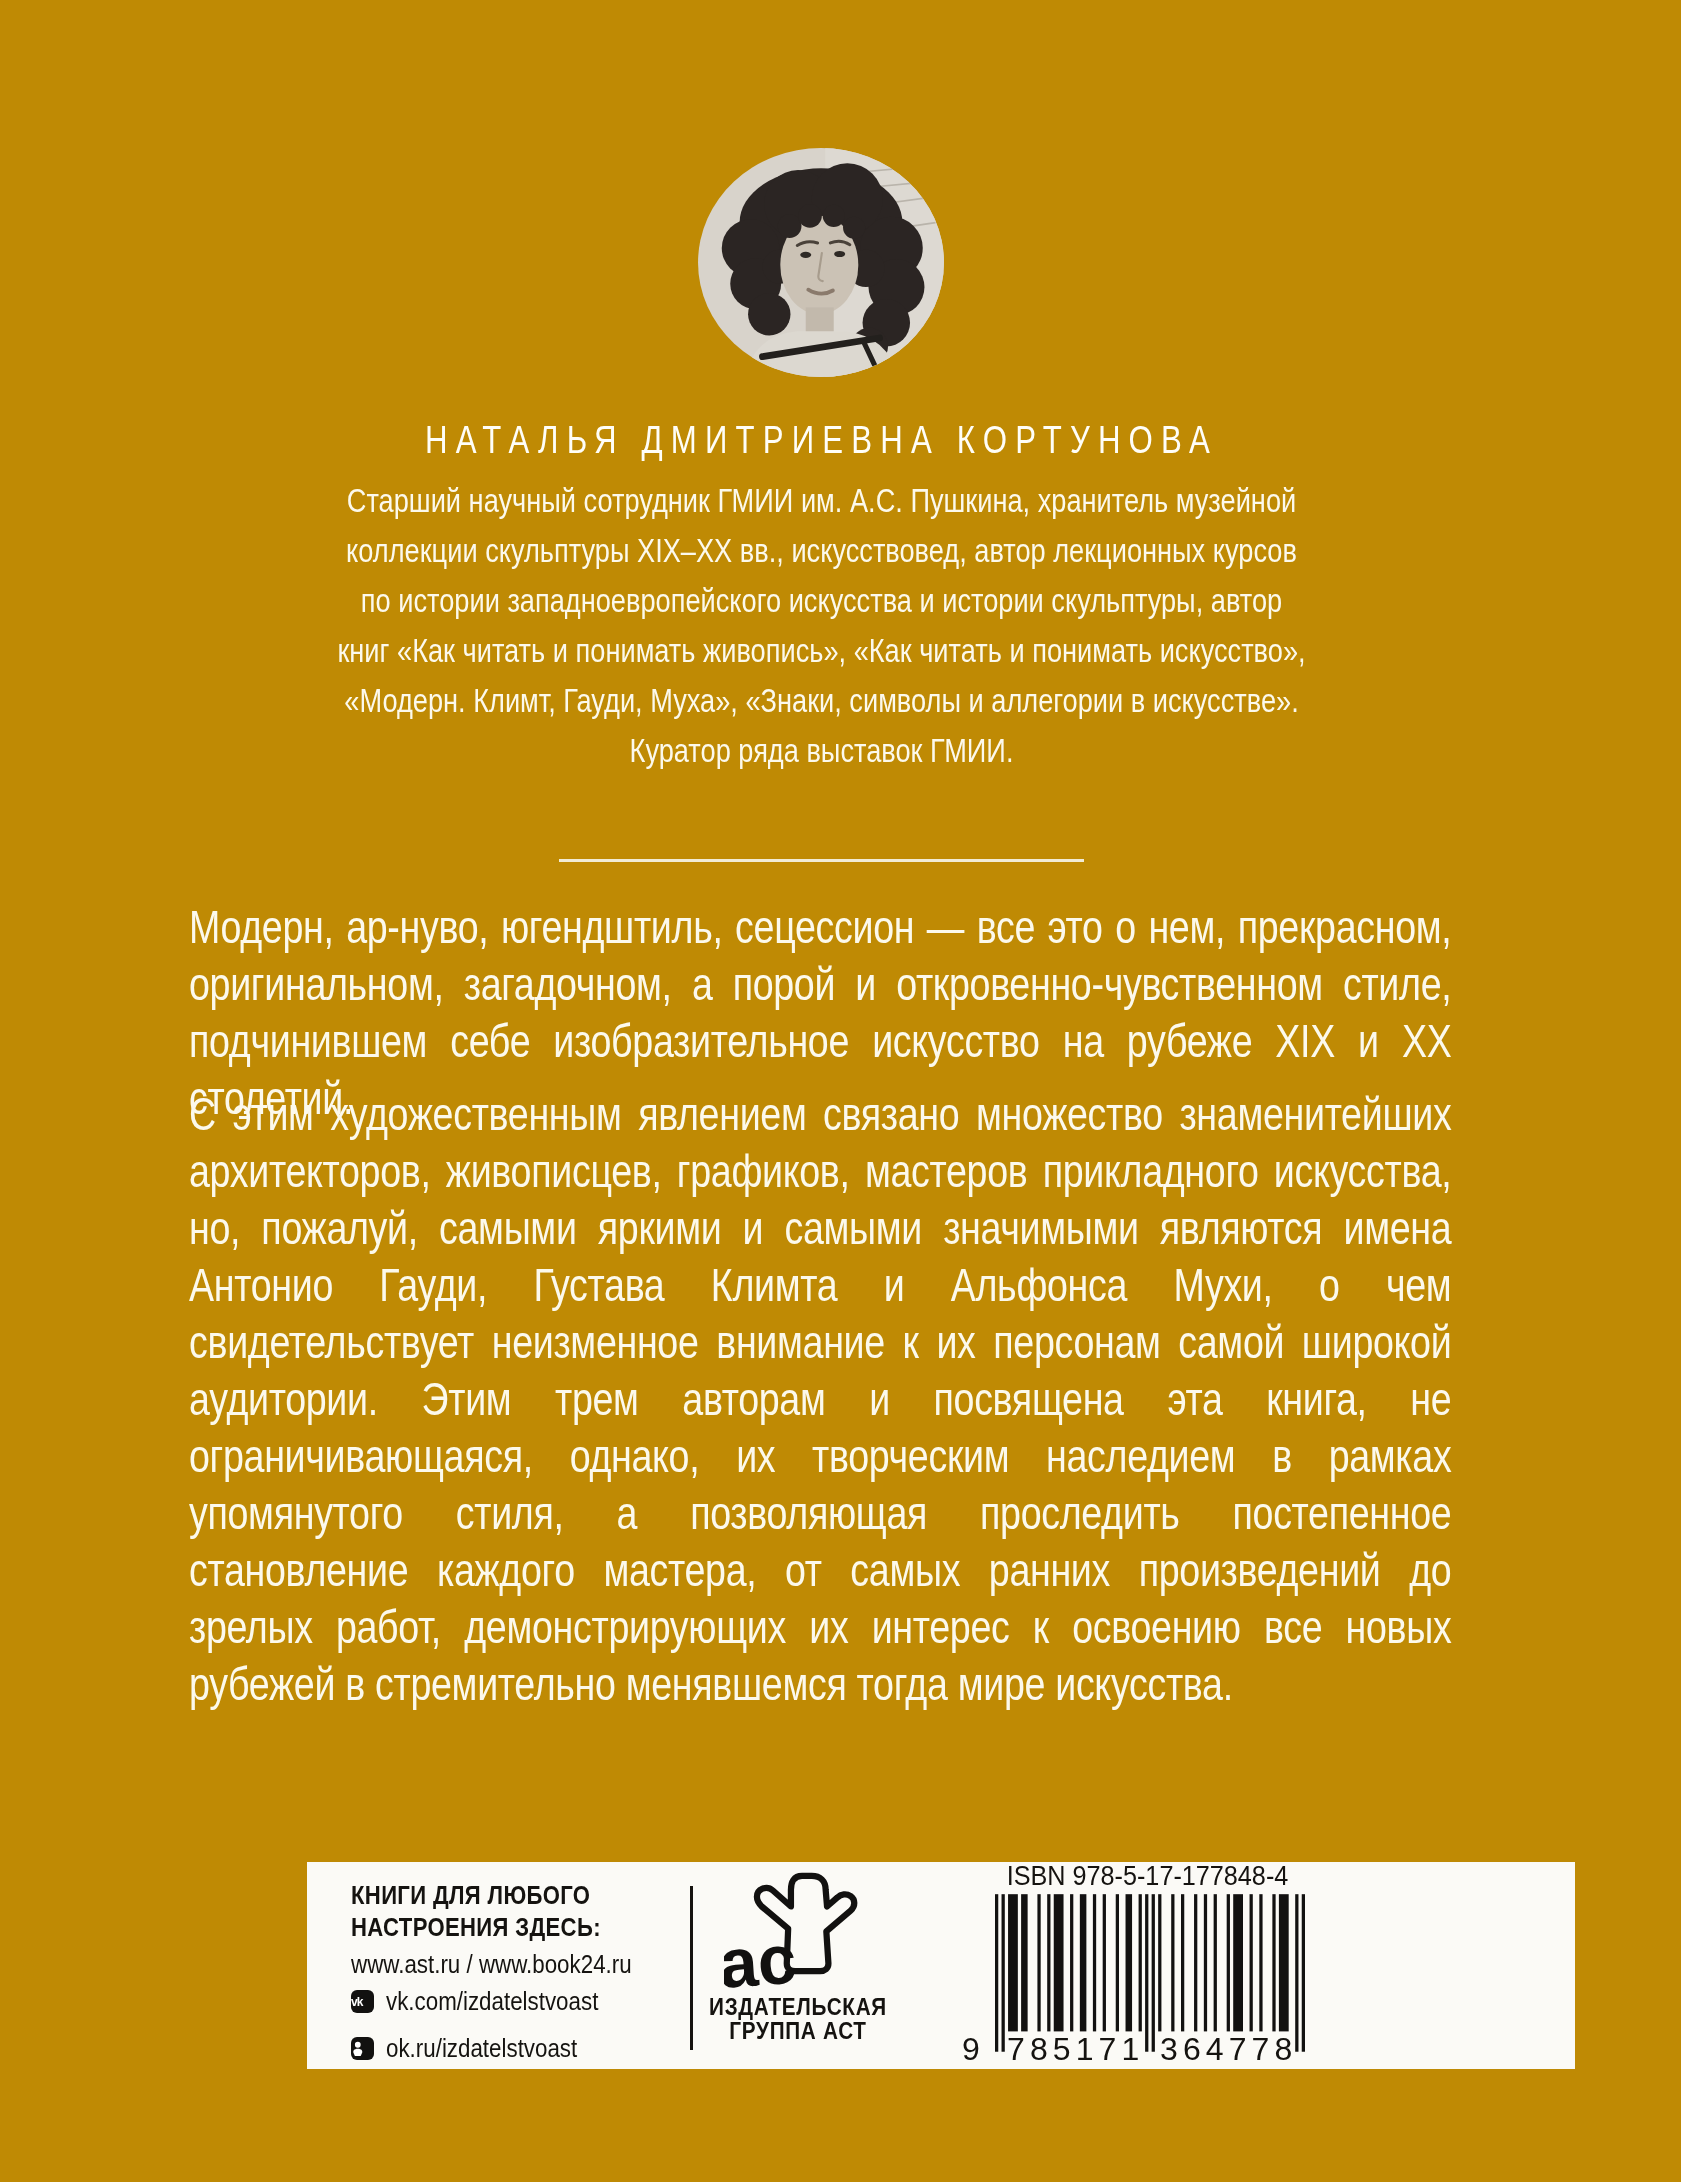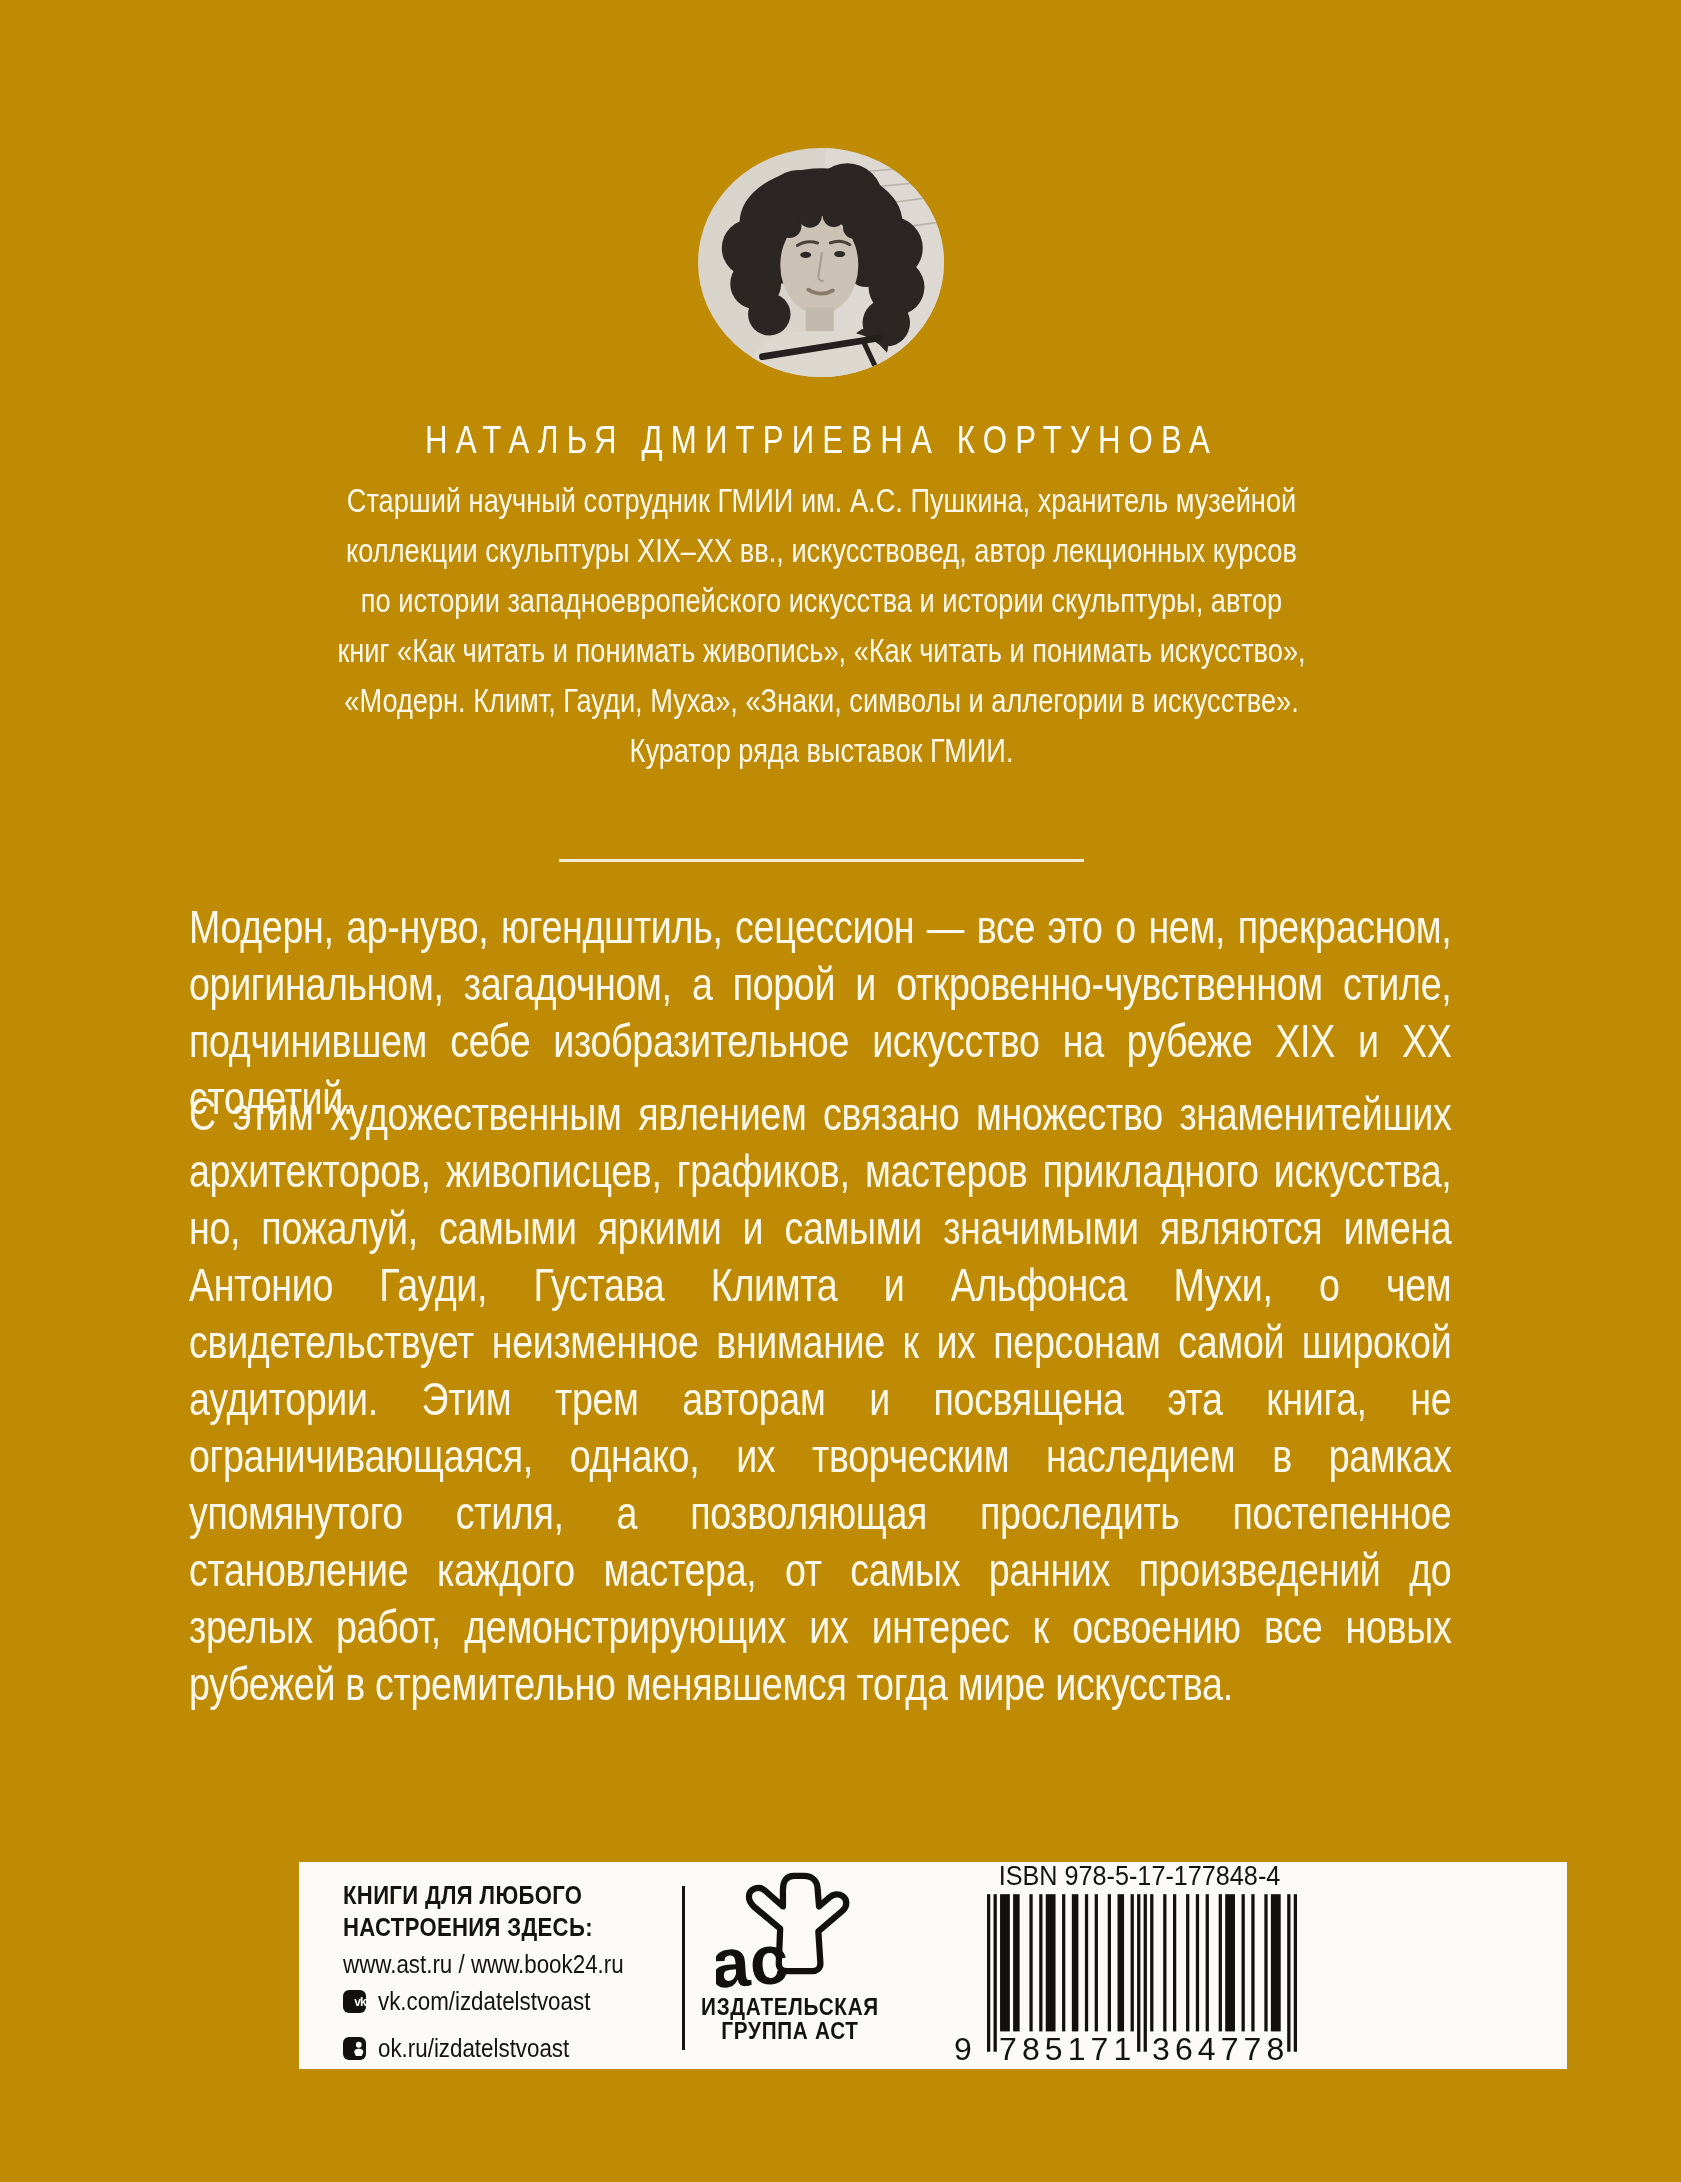--- a/index.html
+++ b/index.html
@@ -36,38 +36,38 @@
   .para{
     left:189px; width:1578px; text-align:justify;
     font-size:47px; line-height:57px; letter-spacing:-0.4px;
     transform:scaleX(0.8); transform-origin:0 0;
   }
   .para-1{top:898px;}
   .para-2{top:1085px;}
 
   
   .footer-box{
-    left:299px; top:1862px; width:1268px; height:207px;
+    left:307px; top:1862px; width:1268px; height:207px;
     background:var(--boxbg,#FBFAF6); color:var(--ink,#151310);
   }
   .fb{position:absolute;}
   .promo-heading{
     left:44px; top:17px; font-weight:700; font-size:26px; line-height:32px;
     letter-spacing:0.4px; transform:scaleX(0.85); transform-origin:0 0; white-space:nowrap;
   }
   .promo-urls{
     left:44px; top:87px; font-size:25.4px; line-height:30.5px;
     transform:scaleX(0.88); transform-origin:0 0; white-space:nowrap;
   }
   .social-row{left:44px; display:flex; align-items:center; gap:12px;}
   .social-row.vk{top:125px;}
   .social-row.ok{top:156px;margin-top:16px;}
   .social-icon{
     width:23px; height:23px; border-radius:6px; background:#121110;
-    display:flex; align-items:center; justify-content:flex-end; flex:0 0 auto;
+    display:flex; align-items:center; justify-content:flex-start; flex:0 0 auto;
   }
   .social-icon span{color:#fff; font-size:12px; font-weight:700; letter-spacing:-0.8px;}
   .social-label{
     font-size:25.4px; transform:scaleX(0.88); transform-origin:0 center; white-space:nowrap;
   }
   .vrule{left:383px; top:24px; width:2.5px; height:164px; background:#151310;}
 
   .ast-logo{left:417px; top:8.5px; width:157px; height:127px;}
   .ast-caption{
     left:364px; width:254px; text-align:center; font-weight:700;

